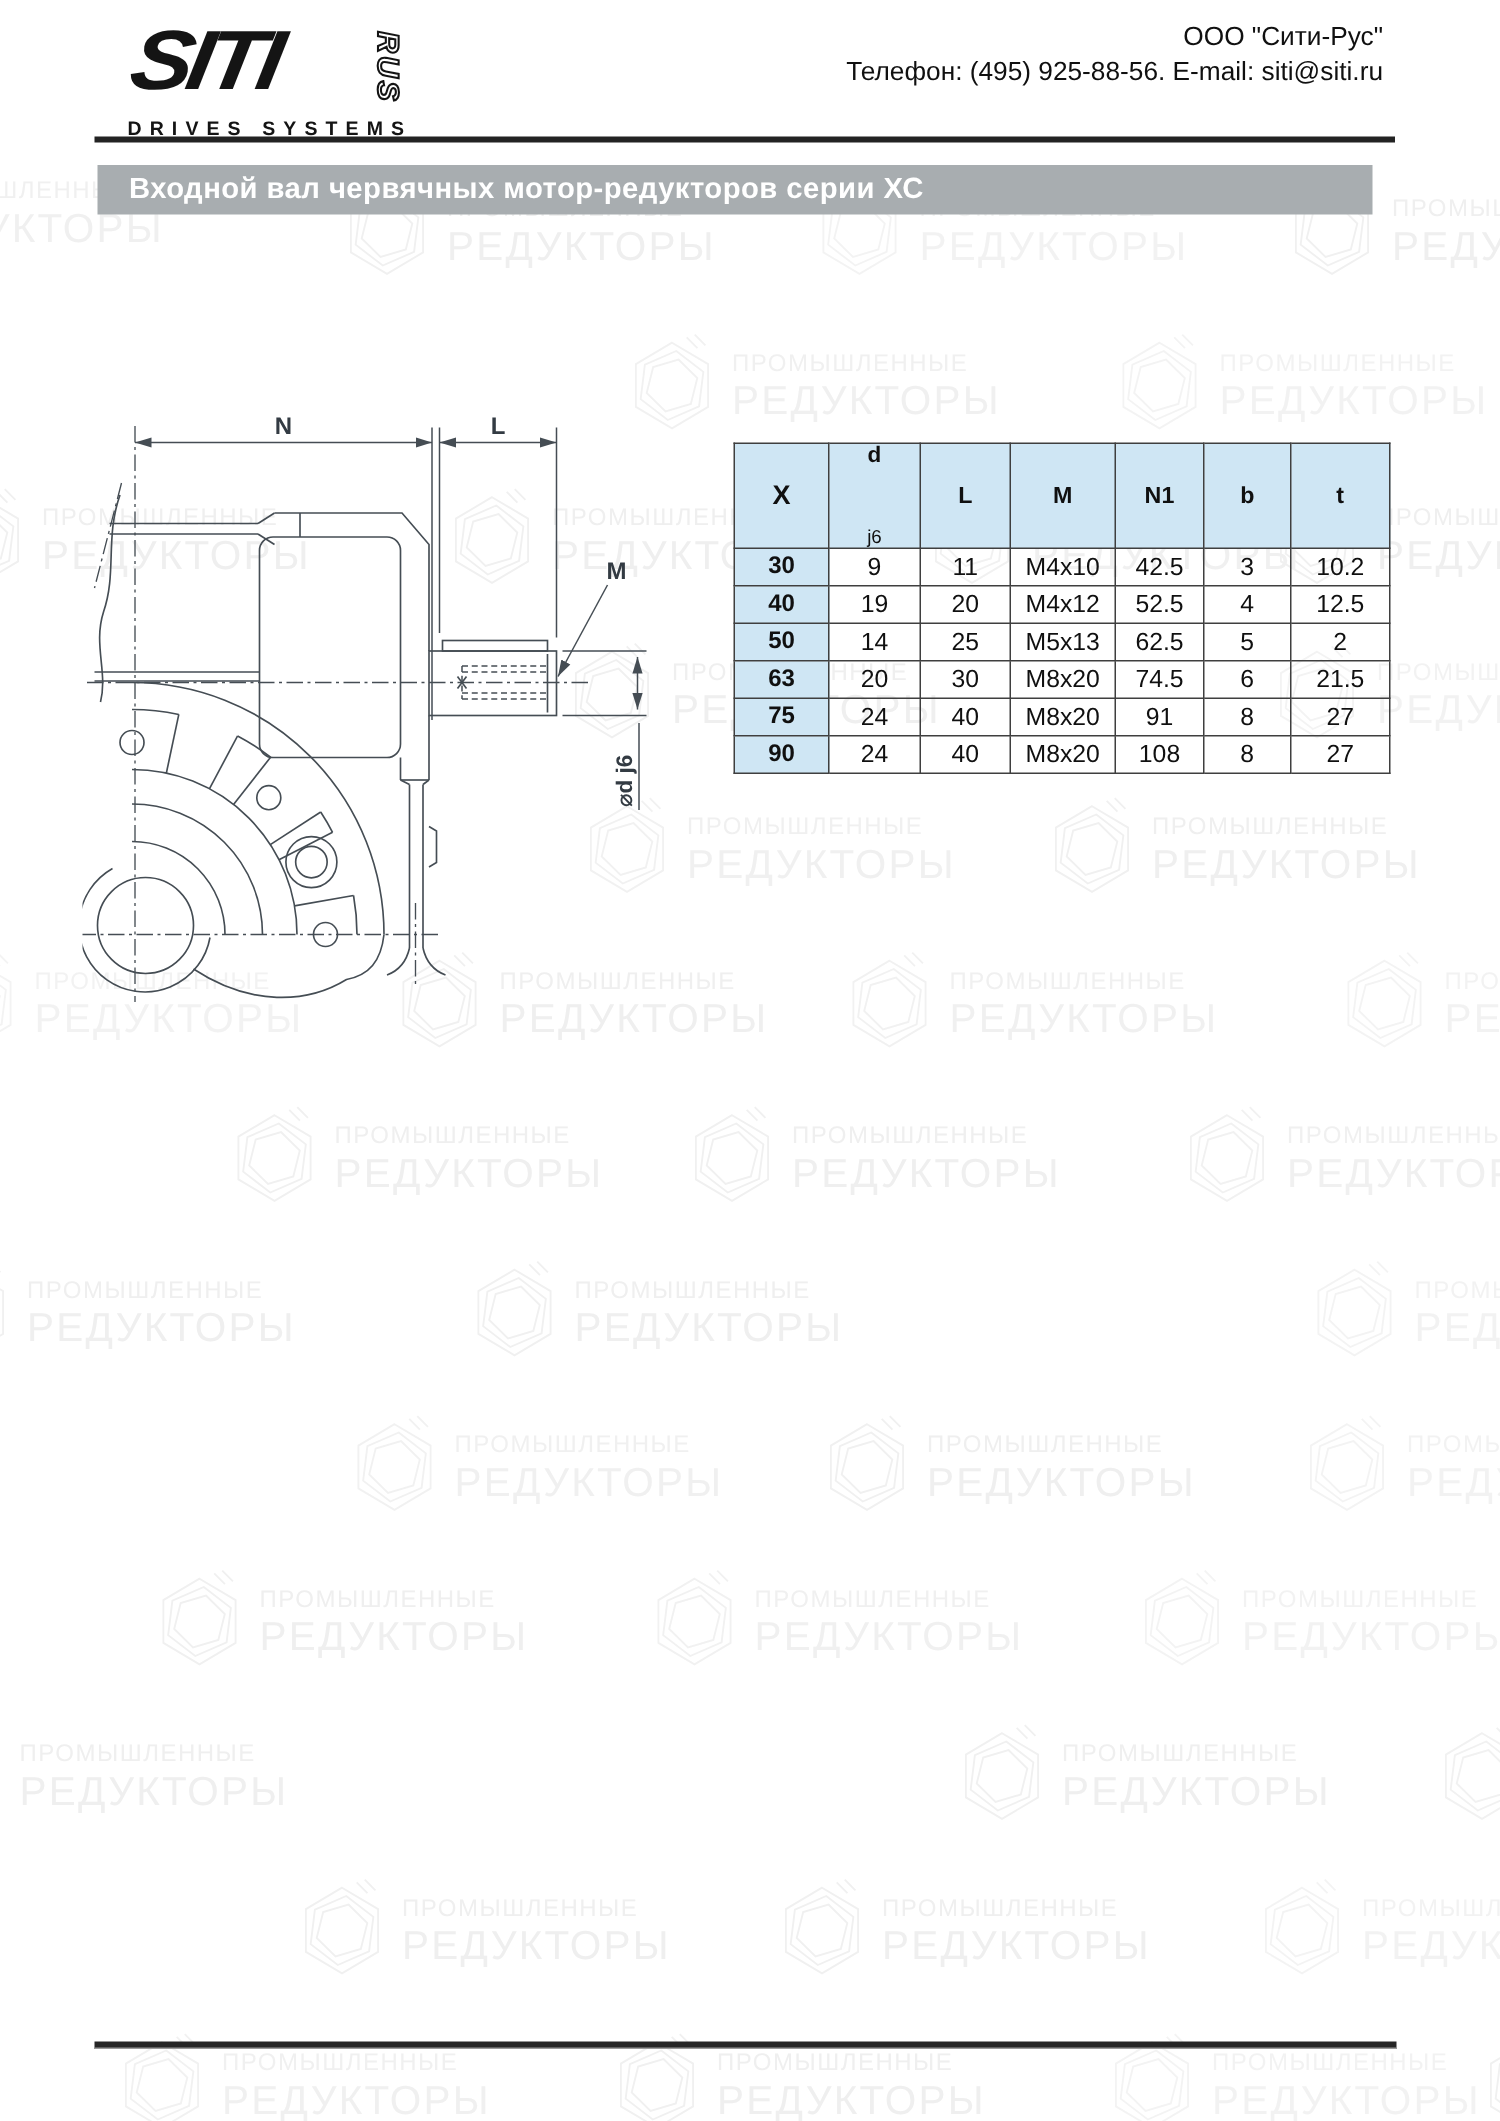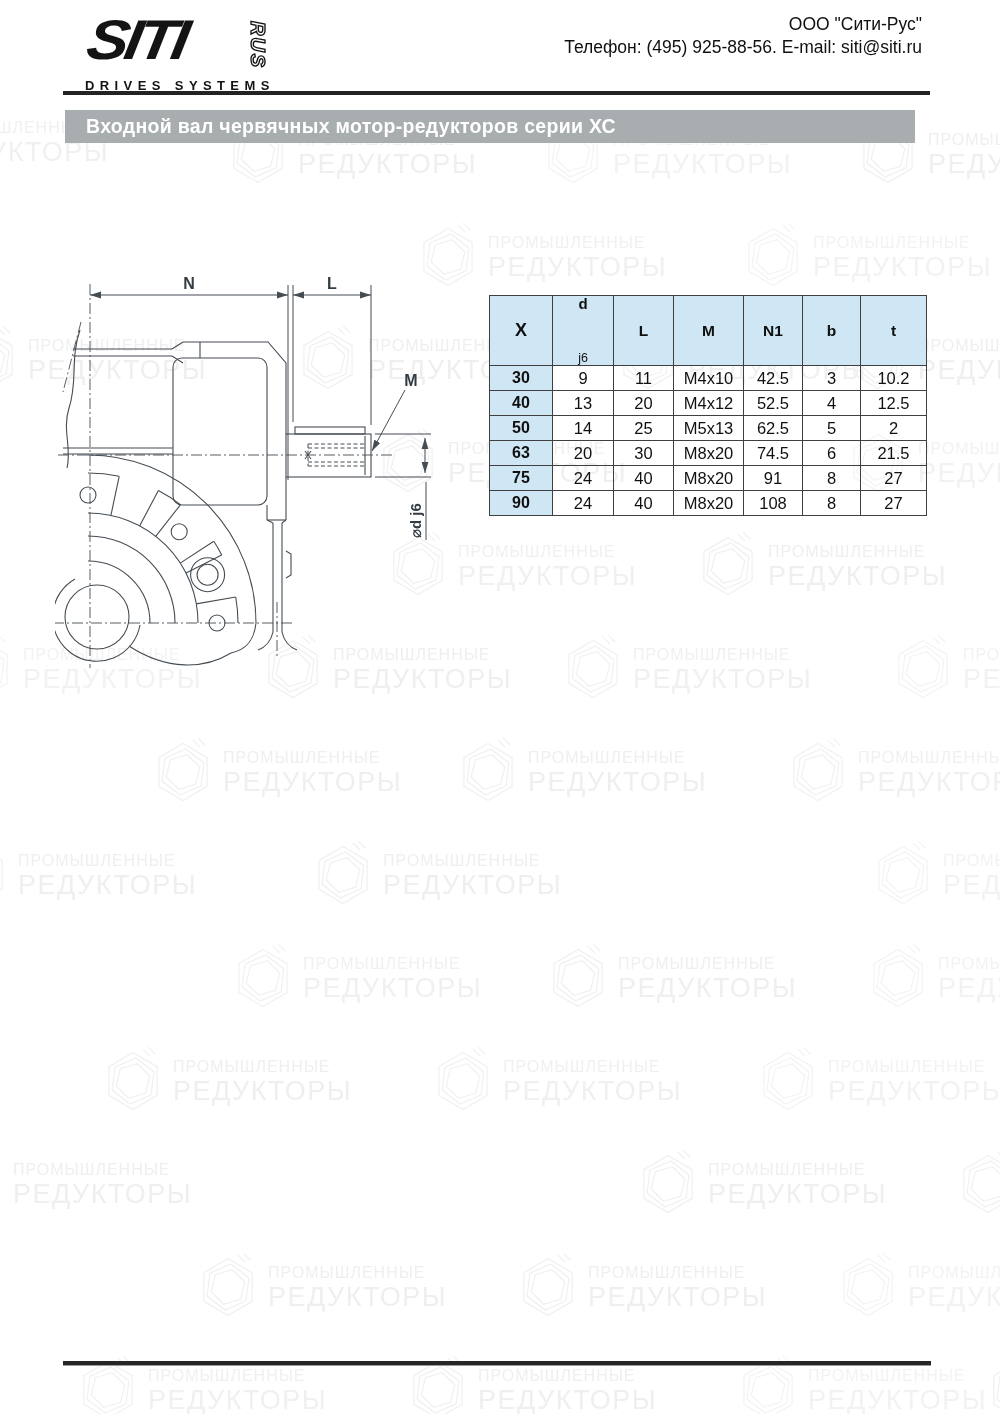--- a/index.html
+++ b/index.html
@@ -754,21 +754,21 @@
             <td class="c-x">30</td>
             <td>9</td>
             <td>11</td>
             <td>M4x10</td>
             <td>42.5</td>
             <td>3</td>
             <td>10.2</td>
           </tr>
           <tr>
             <td class="c-x">40</td>
-            <td>13</td>
+            <td>19</td>
             <td>20</td>
             <td>M4x12</td>
             <td>52.5</td>
             <td>4</td>
             <td>12.5</td>
           </tr>
           <tr>
             <td class="c-x">50</td>
             <td>14</td>
             <td>25</td>

